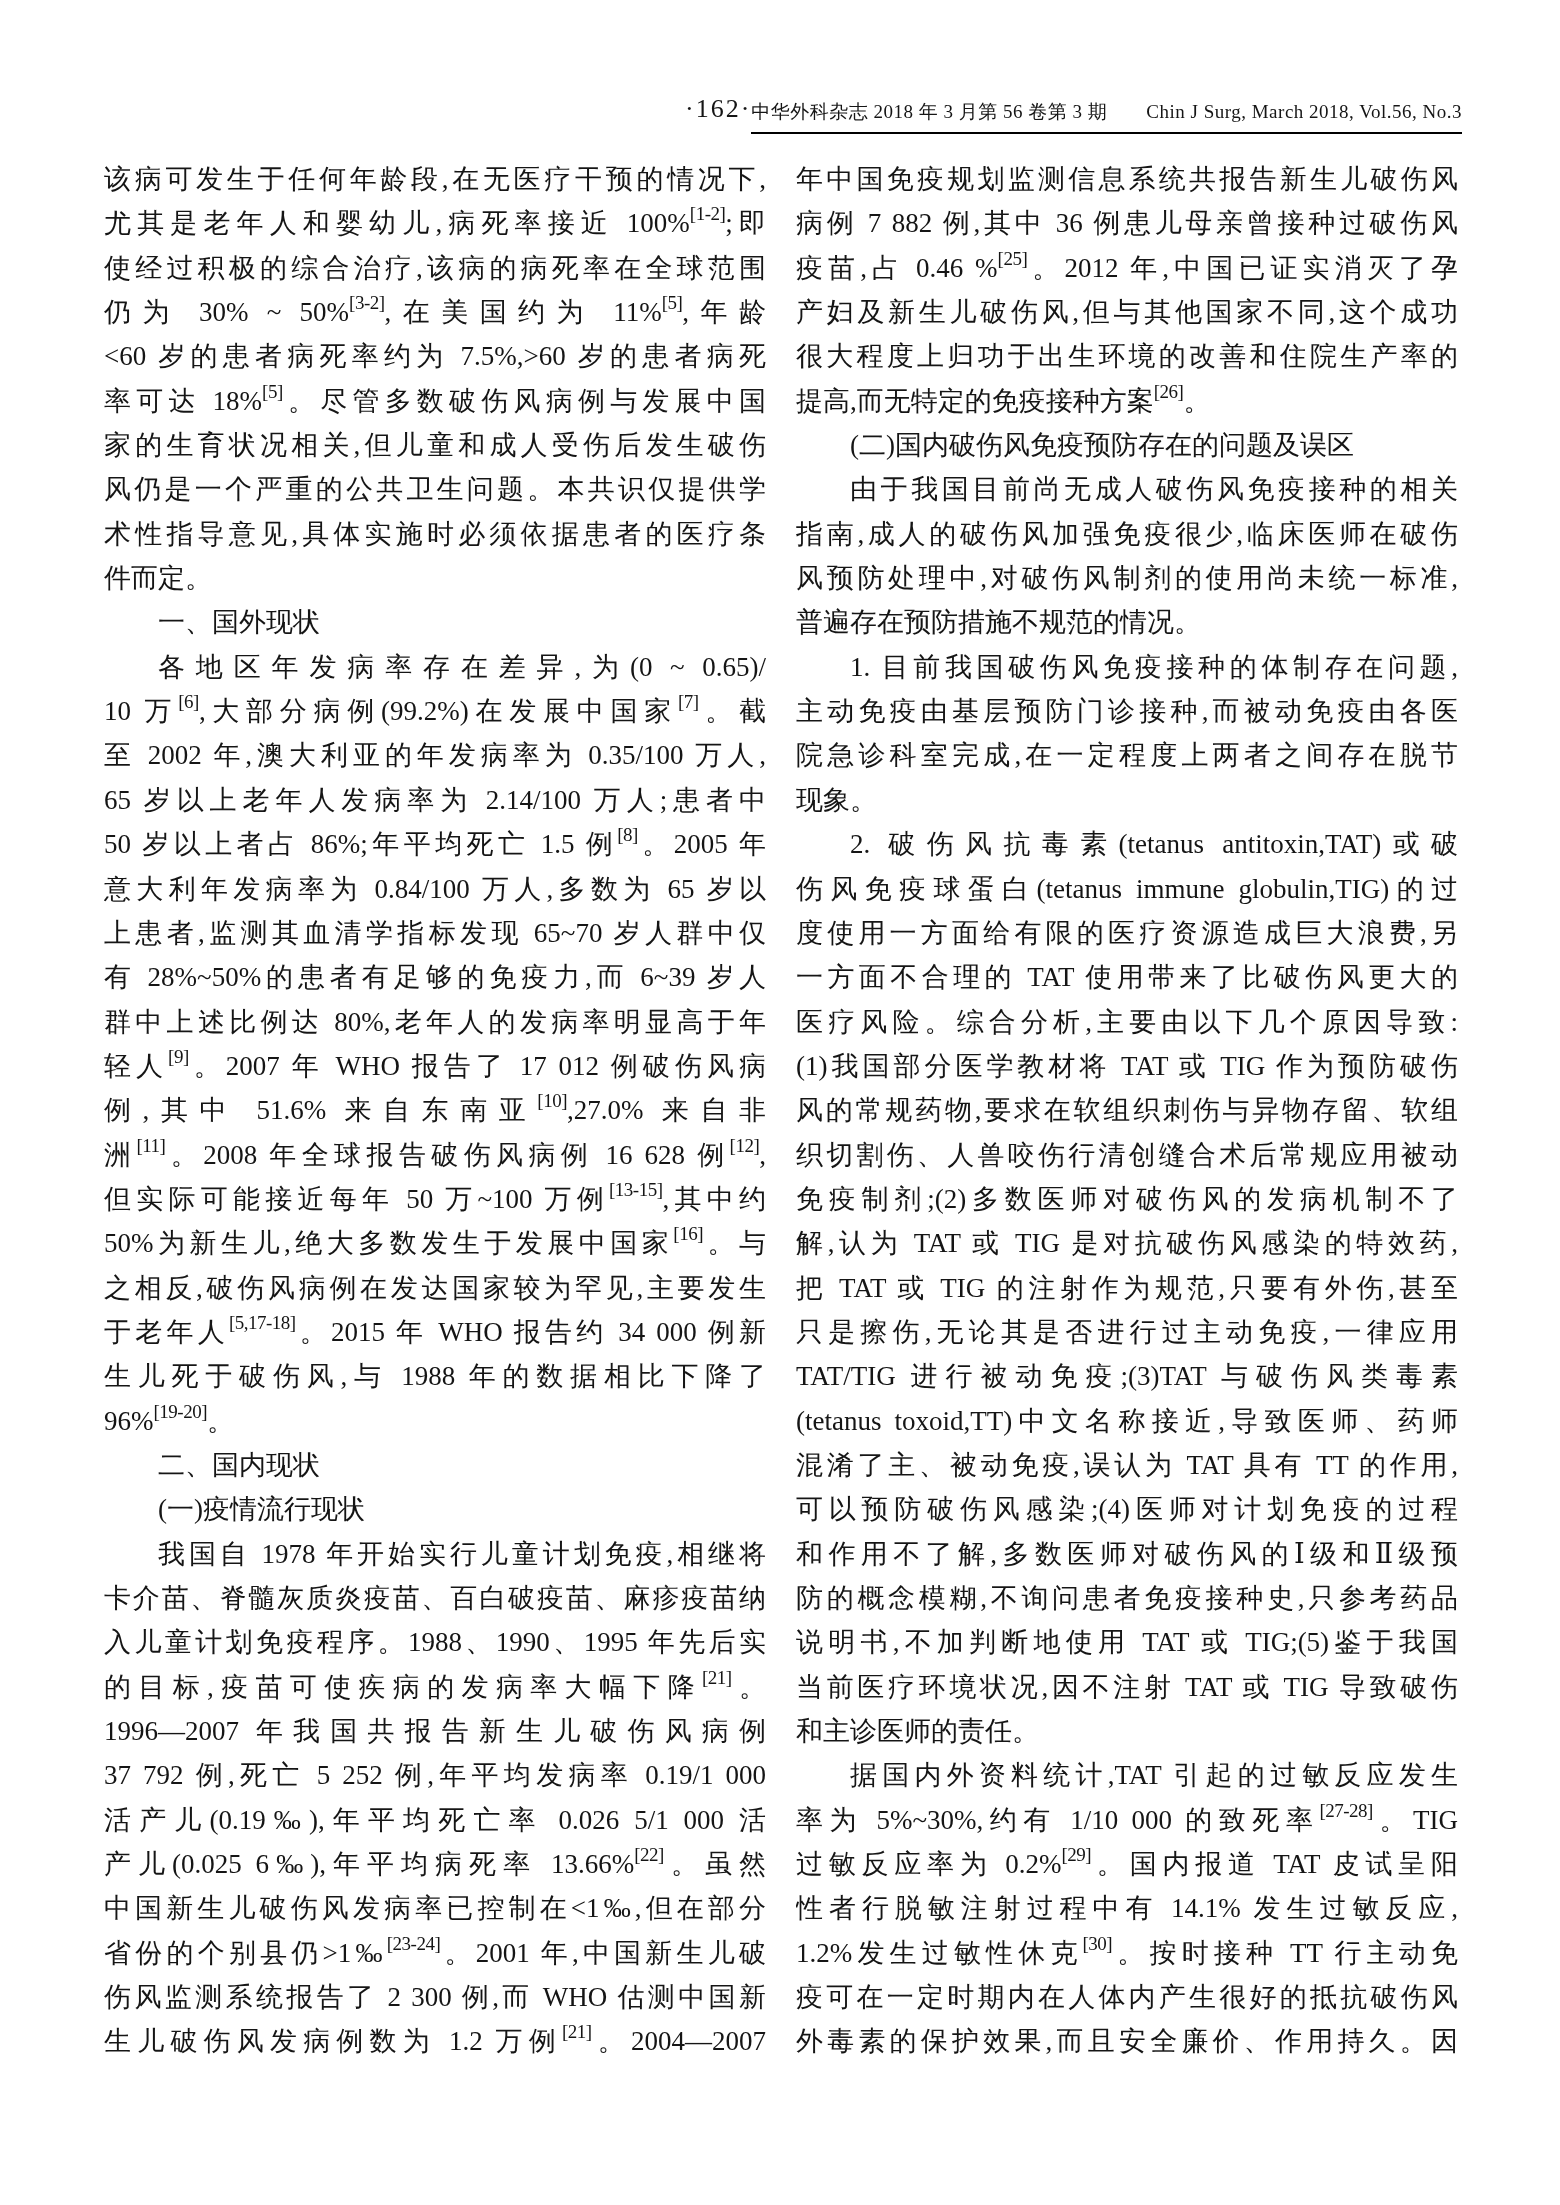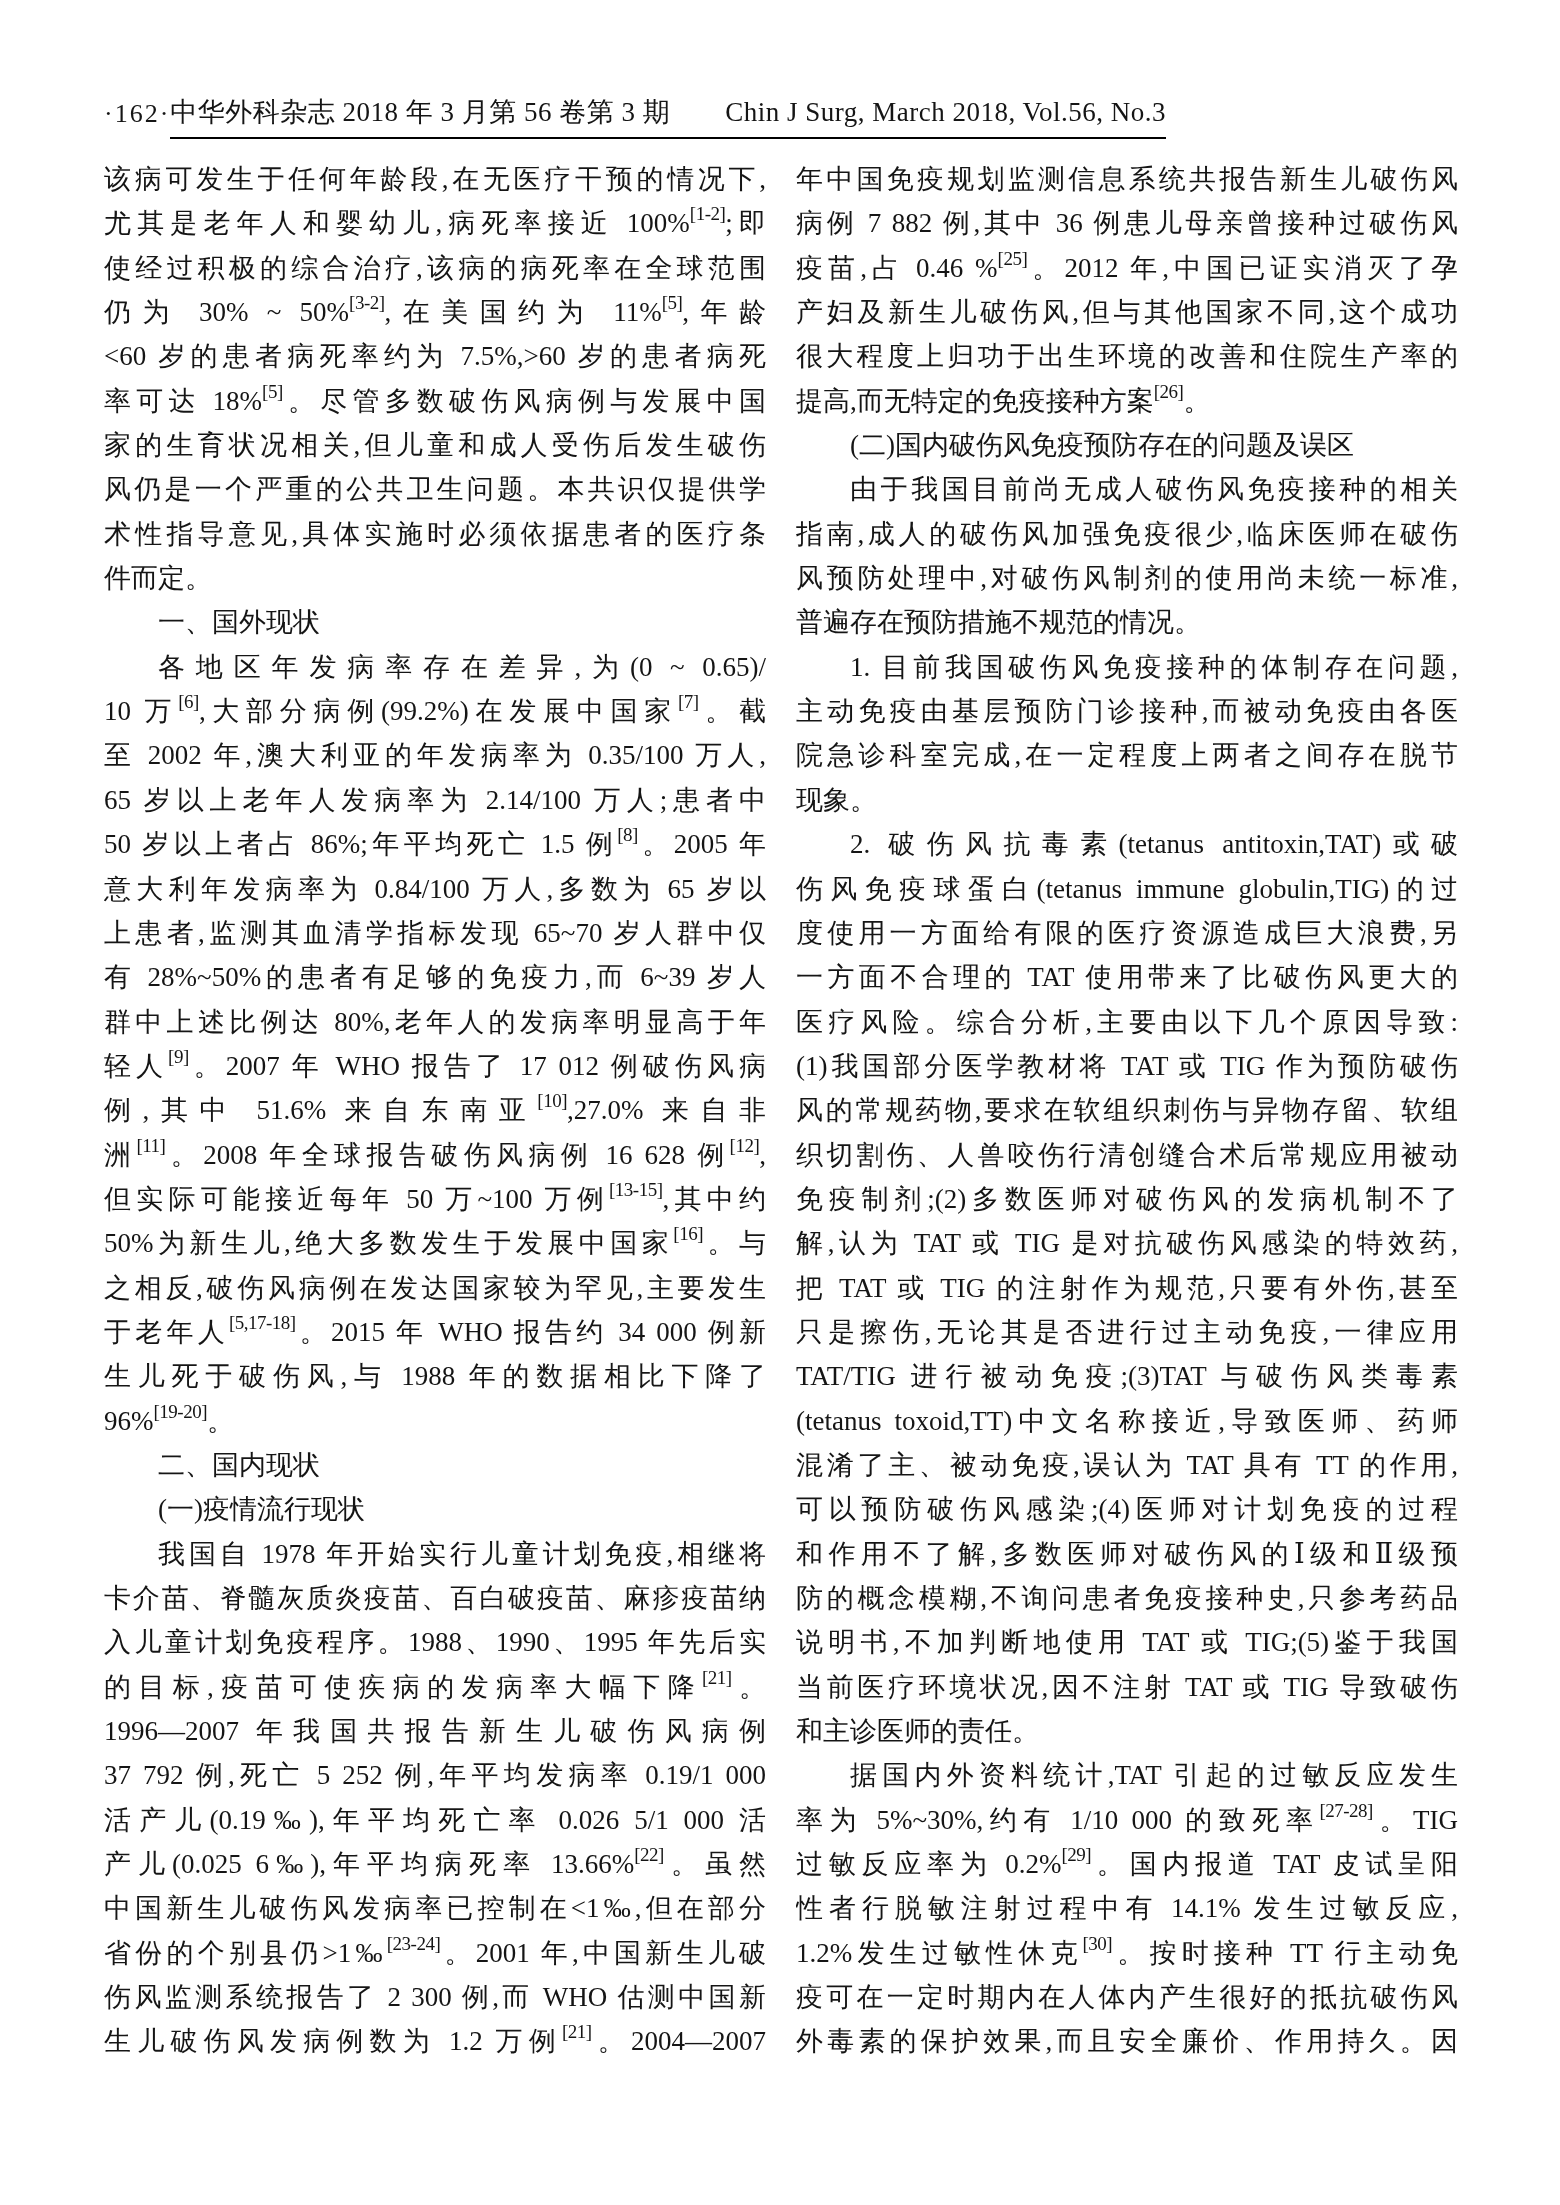--- a/index.html
+++ b/index.html
@@ -8,30 +8,30 @@
     width:1560px;height:2205px;
     background:#ffffff;
     color:#151515;
     font-family:"Liberation Serif","DejaVu Serif",serif;
     overflow:hidden;
   }
   .header{
     position:absolute;
     left:104px;right:98px;top:94px;
     display:flex;
-    justify-content:flex-start;
+    justify-content:flex-end;
     align-items:flex-end;
   }
   .pagenum{
     font-size:26px;
     letter-spacing:2px;
     padding-bottom:10px;
   }
   .journal{
-    font-size:27px;
+    font-size:19px;
     letter-spacing:0.5px;
     border-bottom:2.5px solid #000;
     padding-bottom:7px;
     white-space:nowrap;
   }
   .col{
     position:absolute;
     top:157px;
     width:662px;
   }

